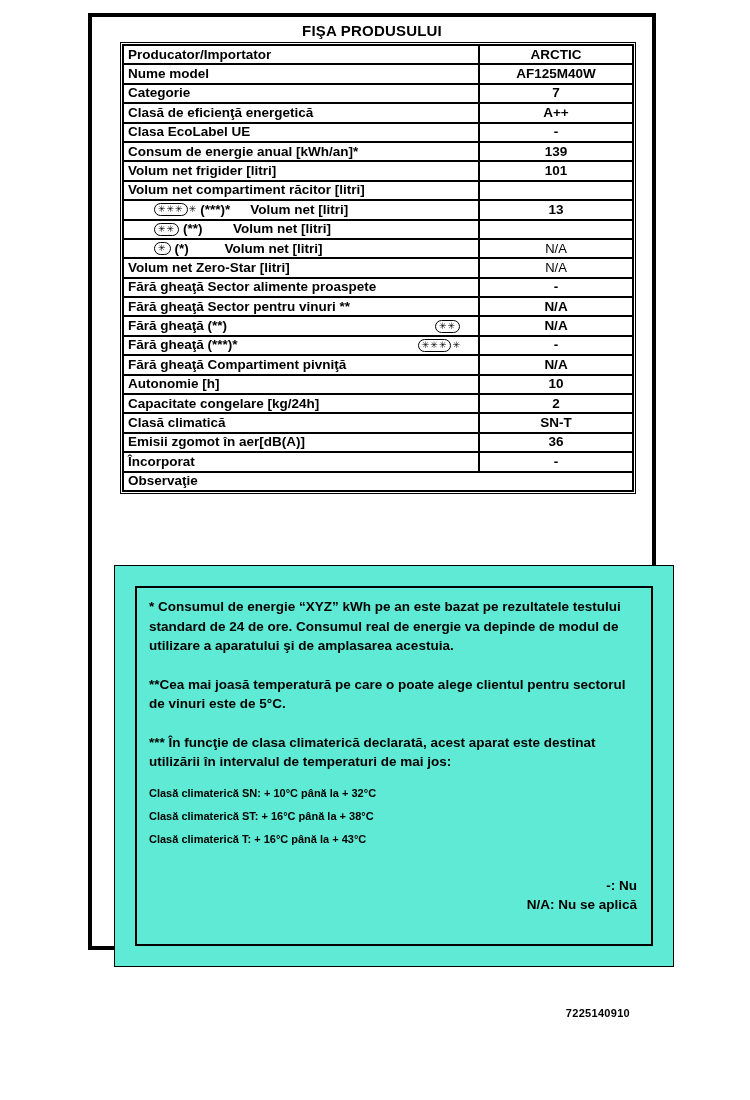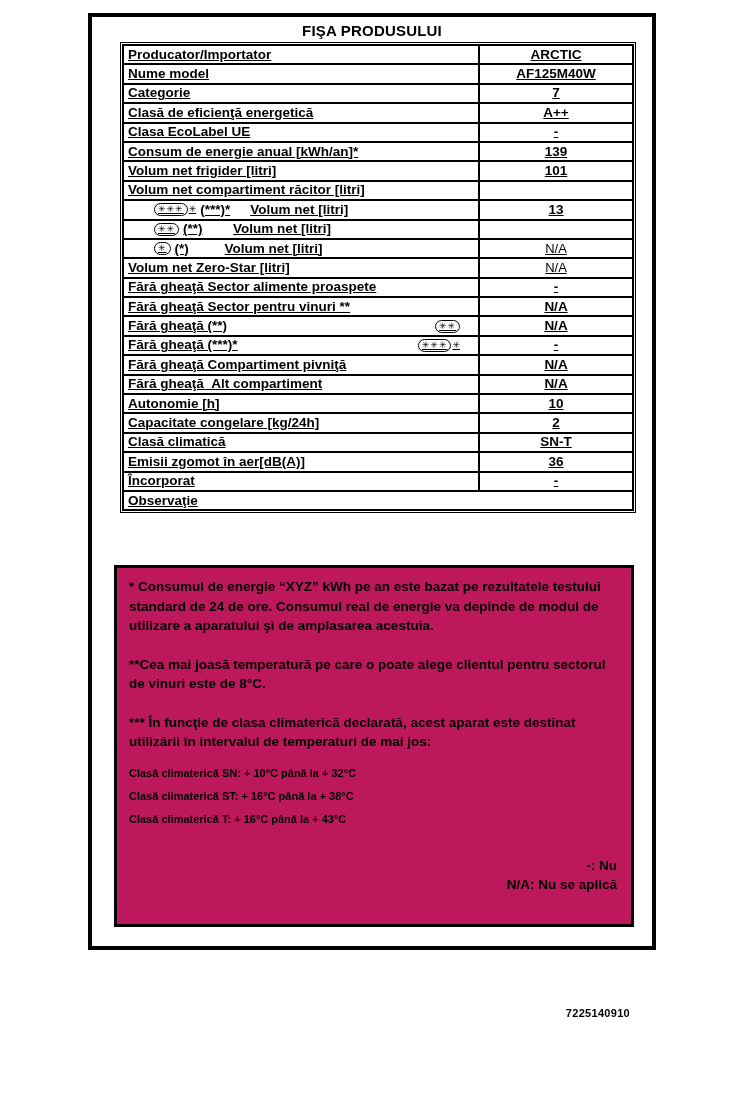--- a/index.html
+++ b/index.html
@@ -11,21 +11,21 @@
     position:absolute;left:88px;top:13px;width:560px;height:929px;
     border:4px solid #000;background:#fff;
   }
   .doc-title{
     text-align:center;font-size:15px;font-weight:bold;margin-top:5px;
     letter-spacing:.2px;
   }
   
   .table-outer{
     position:absolute;left:28px;top:25px;width:512px;
-    border:1.5px solid #000;padding:1px;background:#fff;text-decoration:underline;
+    border:1.5px solid #000;padding:1px;background:#fff;
   }
   table.spec{
     width:100%;border-collapse:collapse;table-layout:fixed;
   }
   table.spec td{
     border:2px solid #000;height:17.4px;padding:0 4px;
     font-size:13.5px;font-weight:bold;line-height:1.05;
     overflow:hidden;white-space:nowrap;
   }
   td.c-label{}
@@ -38,21 +38,21 @@
   .star-pill{
     display:inline-block;border:1.4px solid #000;border-radius:7px;
     padding:0 3px;font-size:9px;line-height:11px;height:11px;
     letter-spacing:1px;font-weight:bold;
   }
   .star-after{font-size:9px;line-height:11px;margin-left:1px;}
   .push-right{margin-left:auto;margin-right:14px;}
   
   .note-outer{
     position:absolute;left:22px;top:548px;width:518px;height:360px;
-    border:1.5px solid #000;padding:0;background:#be185d;
+    border:1.5px solid #000;padding:20px;background:#5eead4;
   }
   .note-inner{
     border:2px solid #000;width:100%;height:100%;box-sizing:border-box;
     padding:9px 14px 0 12px;
   }
   .note-inner p{
     margin:0 0 19px 0;font-size:13.5px;font-weight:bold;line-height:19.5px;
   }
   .note-inner p.tight{margin-bottom:10px;}
   .climate-line{font-size:11px;font-weight:bold;line-height:23px;}
@@ -226,28 +226,20 @@
             <td class="c-label">
               <div class="lab-flex">
                 <span>Fără gheaţă Compartiment pivniţă</span>
               </div>
             </td>
             <td class="c-value">N/A</td>
           </tr>
           <tr>
             <td class="c-label">
               <div class="lab-flex">
-                <span>Fără gheaţă &nbsp;Alt compartiment</span>
-              </div>
-            </td>
-            <td class="c-value">N/A</td>
-          </tr>
-          <tr>
-            <td class="c-label">
-              <div class="lab-flex">
                 <span>Autonomie [h]</span>
               </div>
             </td>
             <td class="c-value">10</td>
           </tr>
           <tr>
             <td class="c-label">
               <div class="lab-flex">
                 <span>Capacitate congelare [kg/24h]</span>
               </div>
@@ -285,21 +277,21 @@
               </div>
             </td>
           </tr>
         </tbody>
     </table>
   </div>
 
   <div class="note-outer">
     <div class="note-inner">
       <p>* Consumul de energie “XYZ” kWh pe an este bazat pe rezultatele testului standard de 24 de ore. Consumul real de energie va depinde de modul de utilizare a aparatului şi de amplasarea acestuia.</p>
-      <p>**Cea mai joasă temperatură pe care o poate alege clientul pentru sectorul de vinuri este de 8°C.</p>
+      <p>**Cea mai joasă temperatură pe care o poate alege clientul pentru sectorul de vinuri este de 5°C.</p>
       <p class="tight">*** În funcţie de clasa climaterică declarată, acest aparat este destinat utilizării în intervalul de temperaturi de mai jos:</p>
       <div class="climate-line">Clasă climaterică SN: + 10°C până la + 32°C</div>
       <div class="climate-line">Clasă climaterică ST: + 16°C până la + 38°C</div>
       <div class="climate-line">Clasă climaterică T: + 16°C până la + 43°C</div>
       <div class="legend-block">
         <div class="legend-line">-: Nu</div>
         <div class="legend-line">N/A: Nu se aplică</div>
       </div>
     </div>
   </div>

